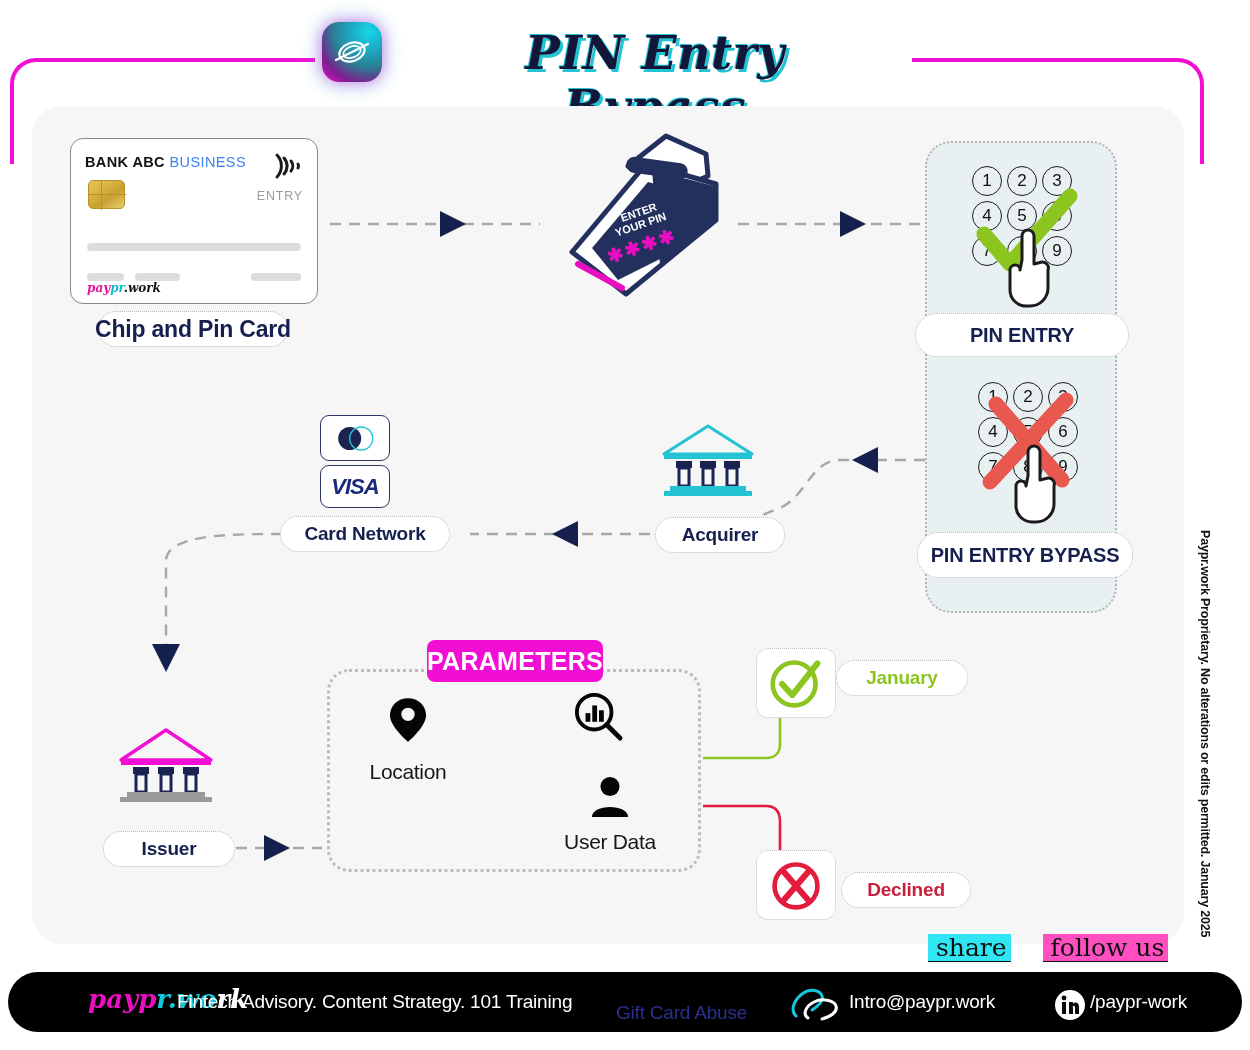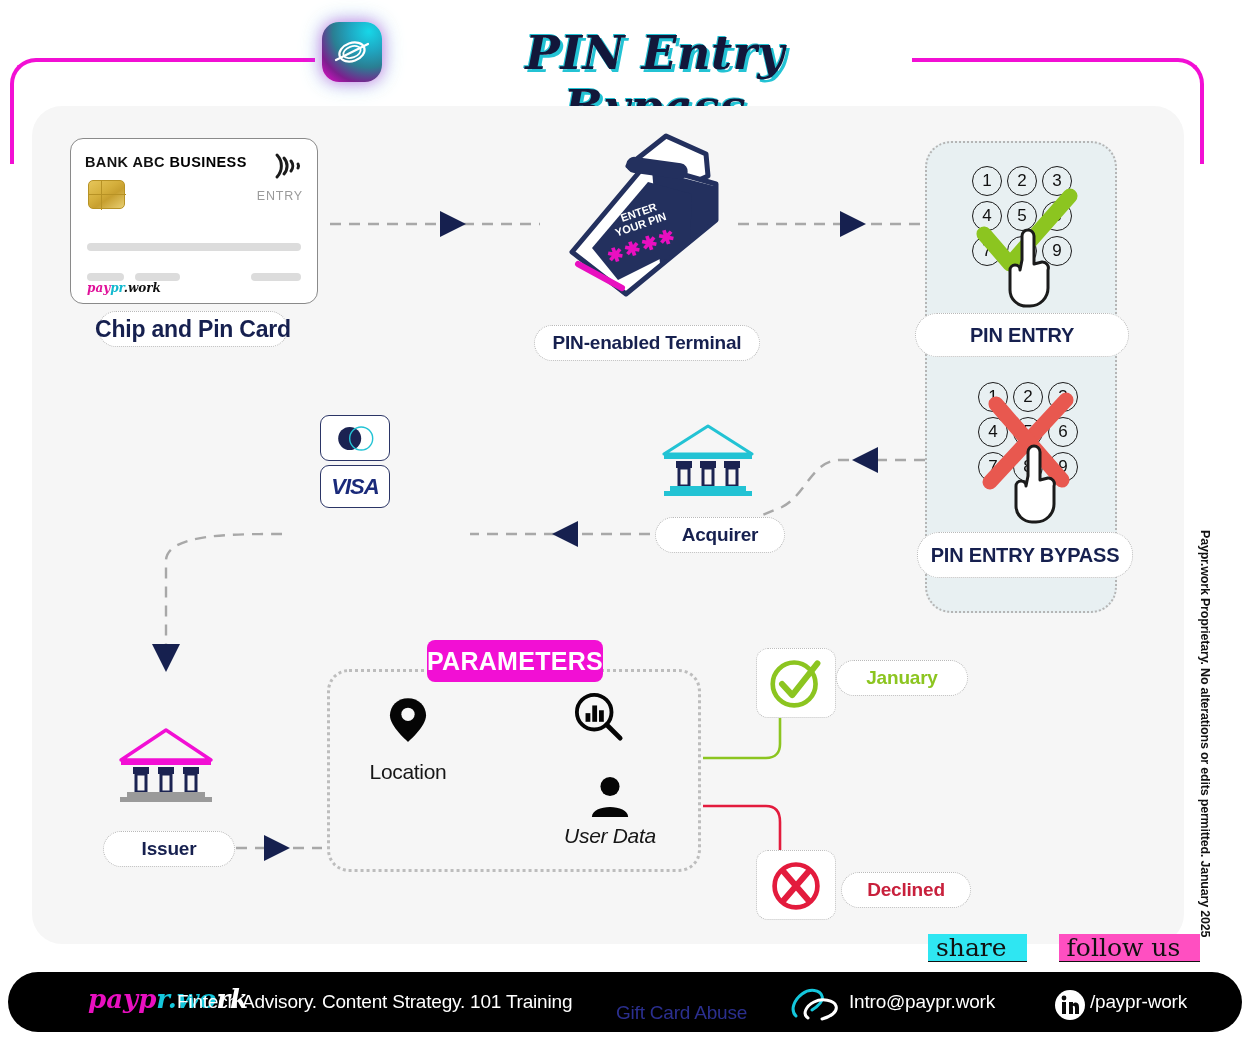--- a/index.html
+++ b/index.html
@@ -70,21 +70,21 @@
     letter-spacing:-.2px;
   }
 
   
   .card{
     position:absolute; left:70px; top:138px; width:248px; height:166px;
     background:#fff; border:1.6px solid #8a8a8a; border-radius:13px;
   }
   .card-bank{ position:absolute; left:14px; top:15px; font-size:14.5px; letter-spacing:.4px; }
   .card-bank b{ color:#111; font-weight:bold; }
-  .card-bank span{ color:#000000; font-weight:bold; }
+  .card-bank span{ color:#3b82f6; font-weight:normal; }
   .chip{
     position:absolute; left:17px; top:41px; width:37px; height:29px; border-radius:5px;
     background:linear-gradient(145deg,#e6c65a 0%,#d4ae3b 42%,#c79f2f 60%,#e8cf72 100%);
     border:1px solid #b79225;
   }
   .chip::before, .chip::after{
     content:""; position:absolute; background:#b79225;
   }
   .chip::before{ left:0; top:13px; width:37px; height:1.4px; }
   .chip::after{ left:12px; top:0; width:1.4px; height:29px; }
@@ -138,21 +138,21 @@
   .outcome-icon{
     position:absolute; width:80px; height:70px; background:#fff;
     border:1.5px dotted #bdbdbd; border-radius:12px;
     display:flex; align-items:center; justify-content:center;
   }
 
   
   .sharewrap{ position:absolute; left:928px; top:934px; display:flex; gap:32px; }
   .hl{
     font-family:"DejaVu Serif", serif; font-size:25px; color:#111;
-    padding:1px 20px 0 8px; border-bottom:1.6px solid #111; line-height:1.05;
+    padding:1px 4px 0 8px; border-bottom:1.6px solid #111; line-height:1.05;
   }
 
   
   .vtext{
     position:absolute; left:1198px; top:530px;
     writing-mode:vertical-rl;
     font-size:12.5px; font-weight:bold; color:#111;
     letter-spacing:-.2px; white-space:nowrap;
   }
 
@@ -253,21 +253,20 @@
       <path d="M36 124 L92 58 L136 70 L134 120 L62 156 Z" fill="#23305e"></path>
 
       <rect x="70" y="36" width="62" height="16" rx="8" fill="#23305e" transform="rotate(8 101 44)"></rect>
 
       <path d="M22 140 L66 164" stroke="#e90fc0" stroke-width="6" stroke-linecap="round"></path>
       <text x="84" y="92" fill="#ffffff" font-family="Liberation Sans, sans-serif" font-size="11" font-weight="bold" text-anchor="middle" transform="rotate(-19 84 92)">ENTER</text>
       <text x="86" y="104" fill="#ffffff" font-family="Liberation Sans, sans-serif" font-size="11" font-weight="bold" text-anchor="middle" transform="rotate(-19 86 104)">YOUR PIN</text>
       <text x="88" y="128" fill="#e90fc0" font-family="Liberation Sans, sans-serif" font-size="19" font-weight="bold" text-anchor="middle" transform="rotate(-19 88 128)" letter-spacing="2">✱✱✱✱</text>
     </svg>
   </div>
-  <div class="pill" style="left:534px; top:325px; width:226px; height:36px; font-size:19px;">PIN-enabled Terminal</div>
 
   <div class="pingroup"></div>
 
   <div class="keypad" style="left:928px; top:160px;">
     <div class="keys">
       <div class="key" style="left:44px; top:6px;">1</div>
       <div class="key" style="left:79px; top:6px;">2</div>
       <div class="key" style="left:114px; top:6px;">3</div>
       <div class="key" style="left:44px; top:41px;">4</div>
       <div class="key" style="left:79px; top:41px;">5</div>
@@ -310,20 +309,21 @@
   <div class="tile" style="left:320px; top:415px; width:70px; height:46px;">
     <svg viewBox="0 0 52 30" style="width:46px;height:27px;">
       <circle cx="20" cy="15" r="13" fill="#1b2352"></circle>
       <circle cx="33" cy="15" r="13" fill="none" stroke="#23c3d4" stroke-width="1.6"></circle>
       <path d="M26.5 4.5 A13 13 0 0 0 26.5 25.5 A13 13 0 0 1 26.5 4.5 Z" fill="#1b2352" opacity=".25"></path>
     </svg>
   </div>
   <div class="tile" style="left:320px; top:465px; width:70px; height:43px;">
     <span class="visa">VISA</span>
   </div>
+  <div class="pill" style="left:280px; top:516px; width:170px; height:36px; font-size:19px;">Card Network</div>
 
   <svg style="position:absolute;left:660px;top:420px;width:96px;height:80px;" viewBox="0 0 96 80">
     <path d="M48 6 L92 34 L4 34 Z" fill="none" stroke="#23c3d4" stroke-width="3.2" stroke-linejoin="round"></path>
     <rect x="4" y="34" width="88" height="5" fill="#23c3d4"></rect>
     <rect x="16" y="41" width="16" height="7" fill="#1b2352"></rect>
     <rect x="40" y="41" width="16" height="7" fill="#1b2352"></rect>
     <rect x="64" y="41" width="16" height="7" fill="#1b2352"></rect>
     <rect x="19" y="48" width="10" height="18" fill="none" stroke="#1b2352" stroke-width="3"></rect>
     <rect x="43" y="48" width="10" height="18" fill="none" stroke="#1b2352" stroke-width="3"></rect>
     <rect x="67" y="48" width="10" height="18" fill="none" stroke="#1b2352" stroke-width="3"></rect>
@@ -366,21 +366,21 @@
       <path d="M34 34 L48 48" stroke="#050505" stroke-width="5" stroke-linecap="round"></path>
     </svg>
   </div>
 
 
   <div class="param" style="left:561px; top:775px; width:98px;">
     <svg viewBox="0 0 44 44" style="width:42px;height:42px;">
       <circle cx="22" cy="12" r="10" fill="#050505"></circle>
       <path d="M3 44 C3 30 41 30 41 44 Z" fill="#050505"></path>
     </svg>
-    <div class="param-label" style="margin-top:7px;font-style:italic;">User Data</div>
+    <div class="param-label" style="margin-top:13px;">User Data</div>
   </div>
 
   <div class="outcome-icon" style="left:756px; top:648px;">
     <svg viewBox="0 0 58 58" style="width:54px;height:54px;">
       <circle cx="27" cy="30" r="23" fill="none" stroke="#8CC520" stroke-width="5"></circle>
       <path d="M14 30 L25 42 L52 8" fill="none" stroke="#8CC520" stroke-width="6.5" stroke-linecap="round" stroke-linejoin="round"></path>
     </svg>
   </div>
   <div class="pill" style="left:836px; top:660px; width:132px; height:36px; font-size:19px; color:#8CC520;">January</div>
 

